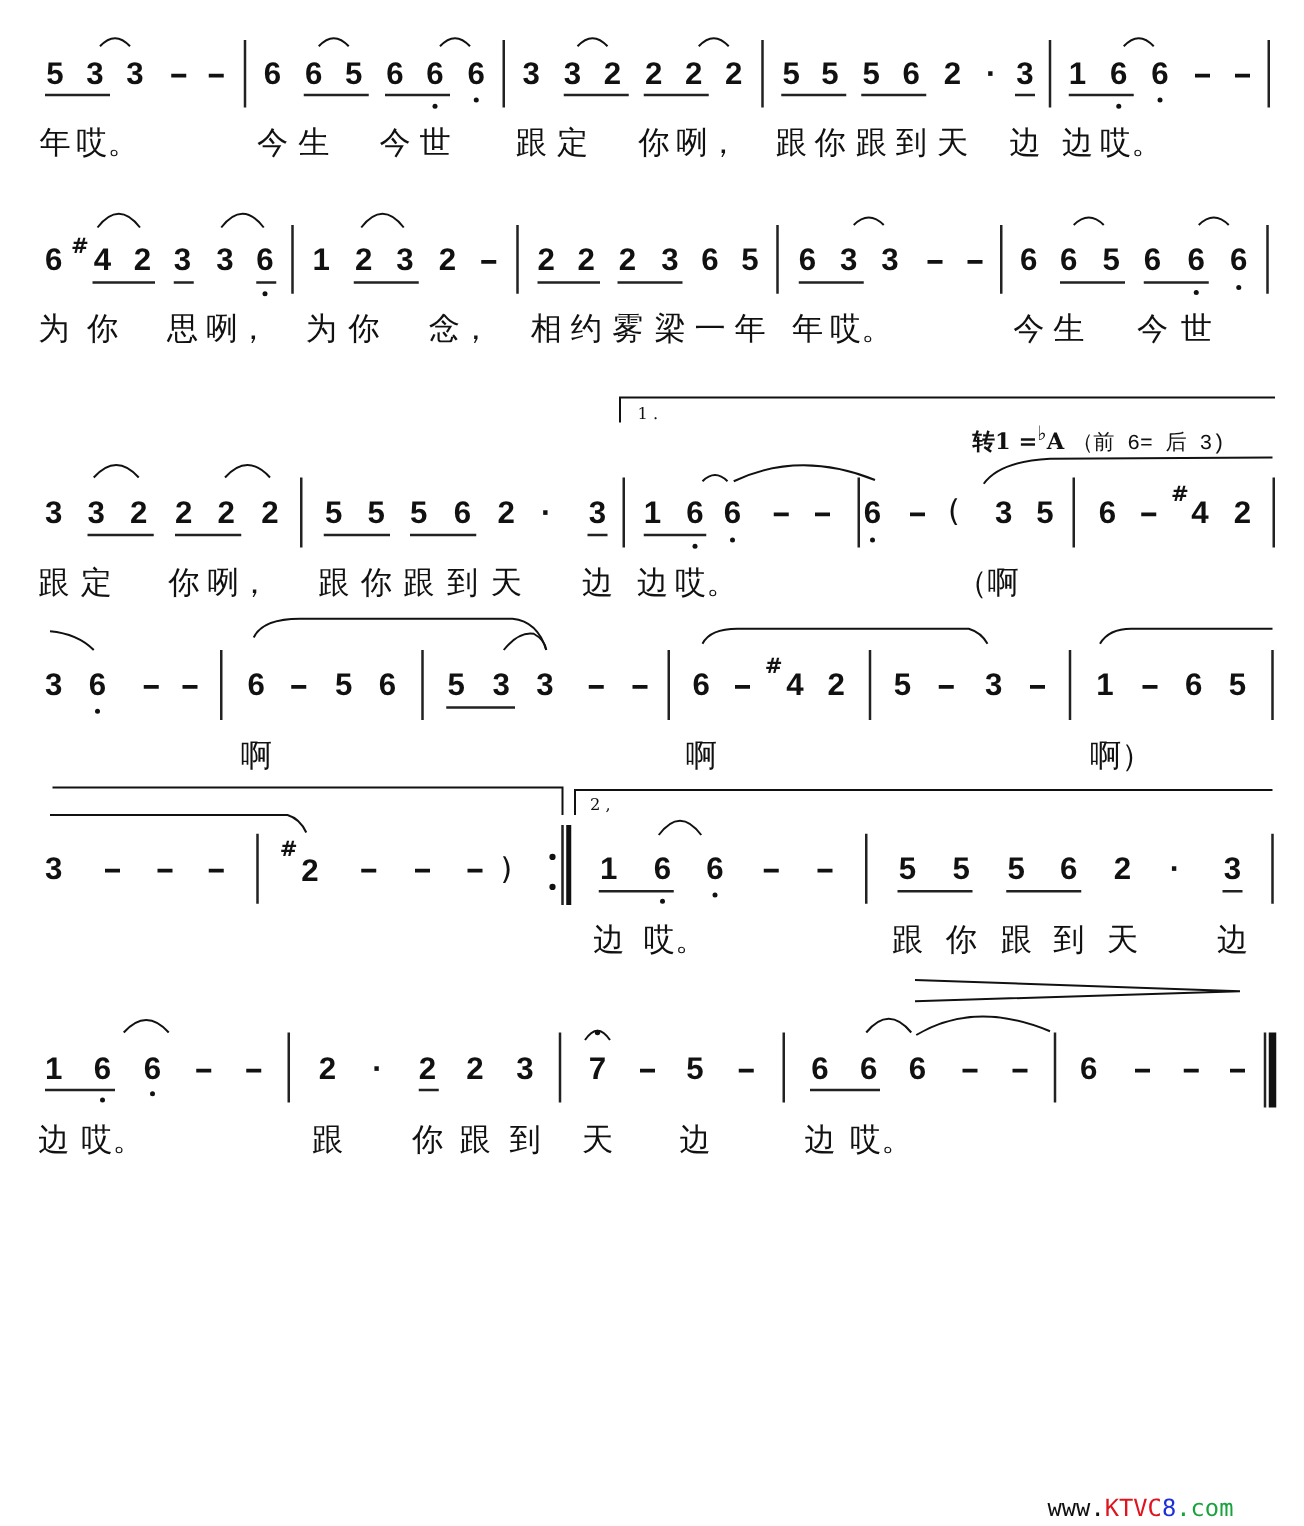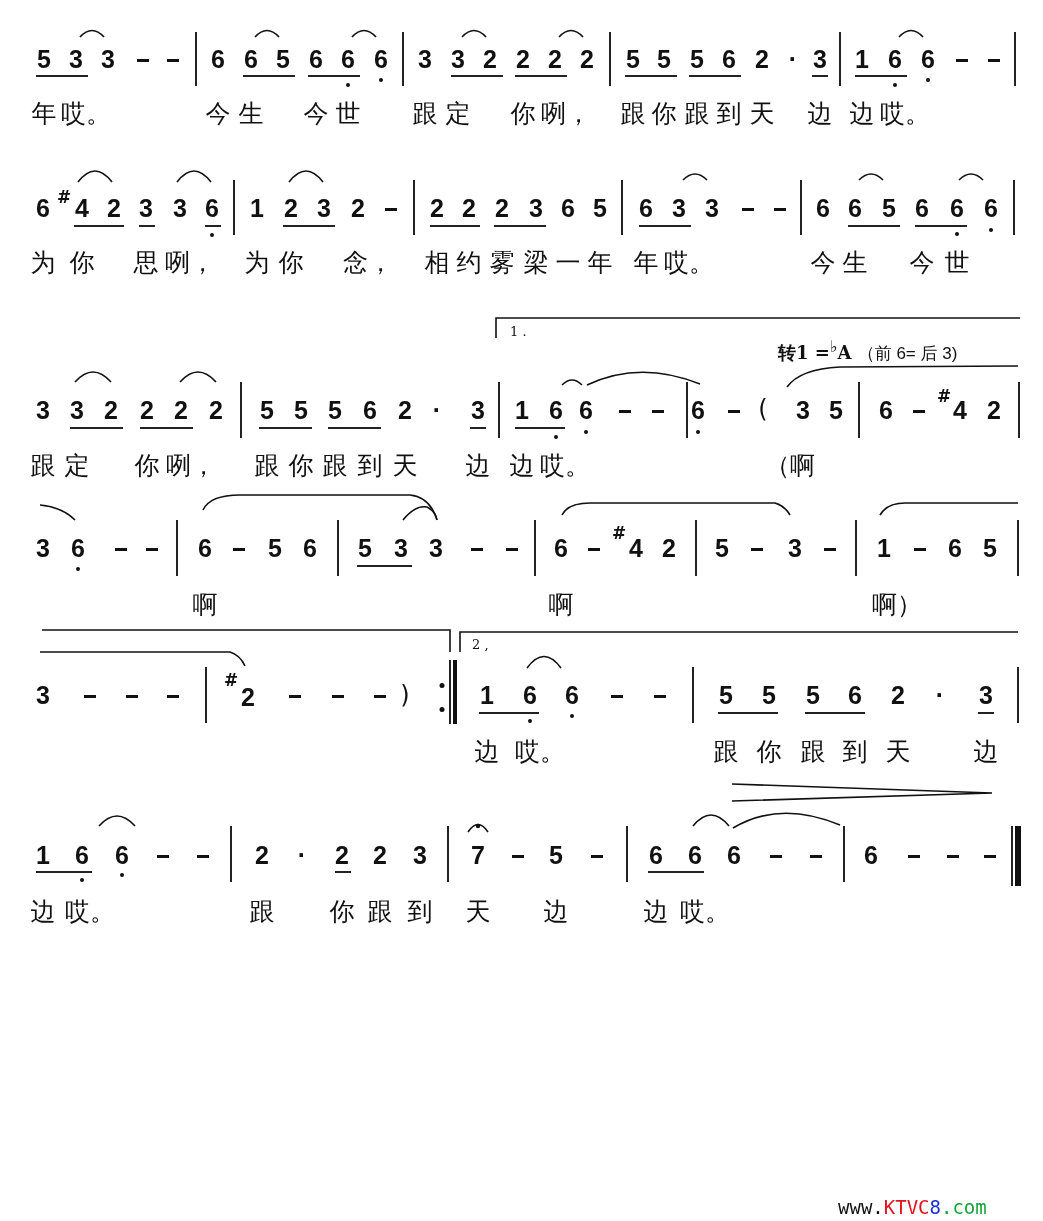--- a/index.html
+++ b/index.html
@@ -169,21 +169,21 @@
   <span class="lyr" style="left:689px;top:249px">哎。</span>
   <span class="lyr" style="left:823px;top:249px">今</span>
   <span class="lyr" style="left:855px;top:249px">生</span>
   <span class="lyr" style="left:922px;top:249px">今</span>
   <span class="lyr" style="left:957px;top:249px">世</span>
 </div>
 
 <span class="volta" style="left:510px;top:324px">1 .</span>
 <span class="modul" style="left:778px;top:337px">
   <span>转1 =</span><sup style="font-size:16px">♭</sup><span>A</span>
-  <span style="font-weight:normal;font-size:17px;font-family:Liberation Sans, sans-serif">（前 6= 后 3)</span>
+  <span style="font-weight:normal;font-size:17px;font-family:Liberation Mono, monospace">（前 6= 后 3)</span>
 </span>
 
 <div class="row" style="top:0;height:500px;">
   <span class="n" style="left:43px;top:398px">3</span>
   <span class="n" style="left:77px;top:398px">3</span>
   <span class="n" style="left:111px;top:398px">2</span>
   <span class="n" style="left:147px;top:398px">2</span>
   <span class="n" style="left:181px;top:398px">2</span>
   <span class="n" style="left:216px;top:398px">2</span>
   <span class="ul" style="left:70px;top:427px;width:53px"></span>

